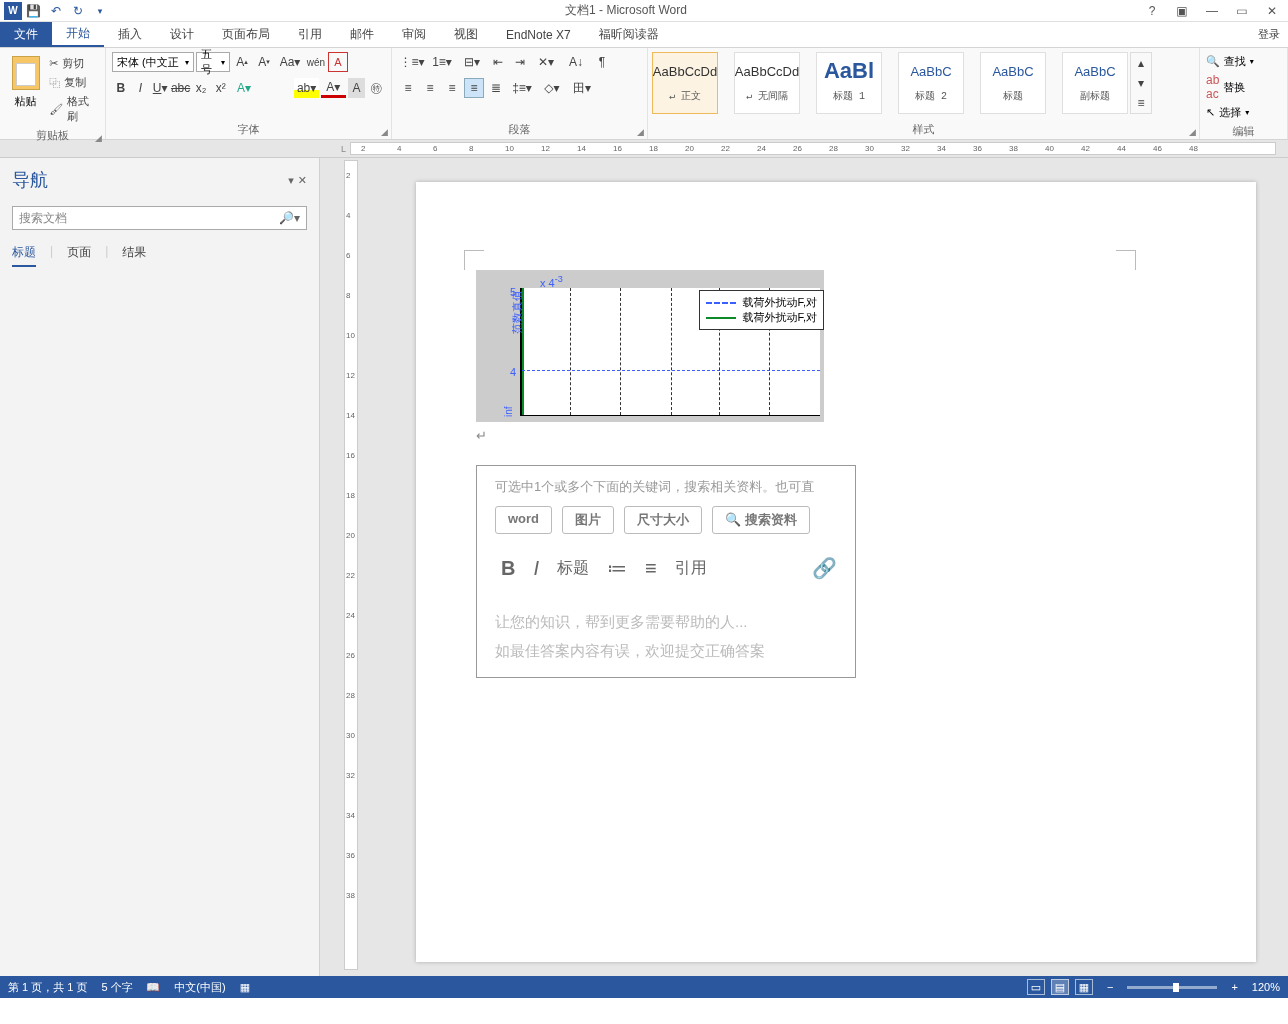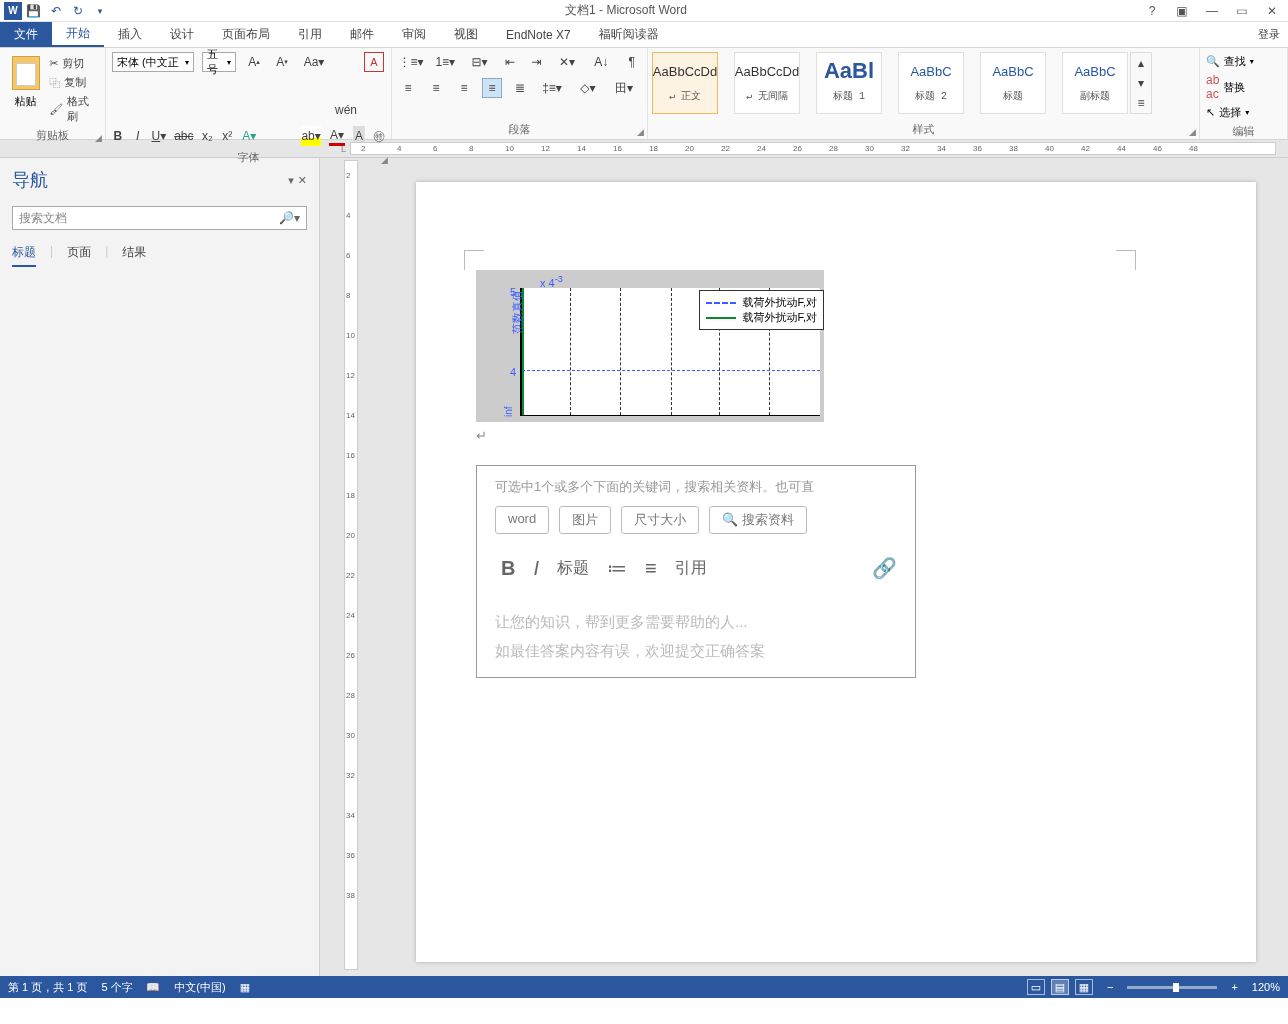--- a/index.html
+++ b/index.html
@@ -31,21 +31,21 @@
 
 .clipboard-group { width: 106px; }
 .paste-btn { display: flex; flex-direction: column; align-items: center; width: 40px; cursor: pointer; }
 .paste-icon { width: 28px; height: 34px; background: #f6c667; border: 1px solid #c9a347; position: relative; margin-top: 4px; }
 .paste-icon::after { content: ''; position: absolute; top: 6px; left: 3px; right: 3px; bottom: 3px; background: #fff; border: 1px solid #ccc; }
 .clip-small { display: flex; flex-direction: column; gap: 4px; margin-left: 4px; padding-top: 4px; font-size: 11px; color: #444; }
 .clip-small div { display: flex; align-items: center; gap: 4px; cursor: pointer; }
 .scissors { color: #555; }
 
 .font-group { width: 286px; }
-.font-row { display: flex; align-items: flex-start; gap: 8px; }
+.font-row { display: flex; align-items: center; gap: 2px; }
 .font-col { display:flex; flex-direction:column; gap:6px; width:100%; }
 .select-box { border: 1px solid #aaa; background: #fff; height: 20px; display: flex; align-items: center; padding: 0 4px; font-size: 11px; }
 .font-name { width: 82px; }
 .font-size { width: 34px; }
 .ribbon-btn { width: 20px; height: 20px; display: flex; align-items: center; justify-content: center; cursor: pointer; color: #444; font-size: 12px; }
 .ribbon-btn.wide { width: 28px; }
 
 .para-group { width: 256px; }
 .styles-group { flex: 1; }
 .styles-gallery { display: flex; gap: 16px; justify-content: flex-end; }
@@ -101,24 +101,24 @@
 .chart-legend { position:absolute; top:2px; right:-4px; background:#fff; border:1px solid #333; padding:4px 6px; font-size:11px; }
 .chart-legend div { display:flex; align-items:center; gap:6px; white-space:nowrap; }
 .leg-line { width:30px; height:0; border-top:2px dashed #3b5fff; }
 .leg-line.green { border-top:2px solid #0c8a2a; }
 .chart-vgrid { position:absolute; top:0; bottom:0; border-left:1px dashed #333; }
 .chart-hgrid { position:absolute; left:0; right:0; border-top:1px dashed #3b5fff; }
 .chart-green { position:absolute; left:0; top:0; bottom:0; width:2px; background:#0c8a2a; }
 
 .para-mark { font-size: 13px; color: #888; margin-top: 6px; }
 
-.snippet-box { width: 440px; border: 1px solid #999; margin-top: 22px; padding: 12px 18px; }
+.snippet-box { width: 380px; border: 1px solid #999; margin-top: 22px; padding: 12px 18px; }
 .snippet-hint { color:#999; font-size:13px; white-space:nowrap; overflow:hidden; }
 .snippet-tags { display:flex; gap:10px; margin-top:10px; }
-.tag-btn { border:1px solid #bbb; border-radius:3px; padding:4px 12px; color:#777; font-size:13px; cursor:pointer; }
+.tag-btn { border:1px solid #bbb; border-radius:3px; padding:4px 12px; color:#777; font-size:13px; cursor:pointer;font-weight:bold; }
 .snippet-toolbar { display:flex; gap:18px; margin-top:22px; font-size:20px; color:#666; align-items:center; padding-left:6px; }
 .snippet-toolbar .tb-item { cursor:pointer; }
 .snippet-body { margin-top:28px; color:#bbb; font-size:15px; line-height:1.9; }
 
 
 .statusbar { height: 22px; background: #2a579d; color: #fff; display: flex; align-items: center; padding: 0 8px; font-size: 11px; gap: 14px; }
 .statusbar .spacer { flex:1; }
 .statusbar .view-icons { display:flex; gap:6px; align-items:center; }
 .statusbar .view-icons span { width:18px; height:16px; border:1px solid rgba(255,255,255,0.6); display:flex; align-items:center; justify-content:center; cursor:pointer; }
 .zoom-slider { width:90px; height:3px; background:rgba(255,255,255,0.5); position:relative; }
@@ -195,21 +195,21 @@
               <span>宋体 (中文正</span>
               <span style="margin-left:auto;font-size:8px;">▾</span>
             </div>
           <div class="select-box font-size">
               <span>五号</span>
               <span style="margin-left:auto;font-size:8px;">▾</span>
             </div>
           <div class="ribbon-btn">A<sup style="font-size:7px;">▴</sup></div>
           <div class="ribbon-btn">A<sup style="font-size:7px;">▾</sup></div>
           <div class="ribbon-btn wide">Aa▾</div>
-          <div class="ribbon-btn" style="font-size:12px;margin-top:48px;">wén</div>
+          <div class="ribbon-btn" style="font-size:10px;">wén</div>
           <div class="ribbon-btn" style="border:1px solid #c33;color:#c33;font-size:11px;">A</div>
         </div>
         <div class="font-row">
           <div class="ribbon-btn">
               <b>B</b>
             </div>
           <div class="ribbon-btn">
               <i>I</i>
             </div>
           <div class="ribbon-btn"><u>U</u>▾</div>

